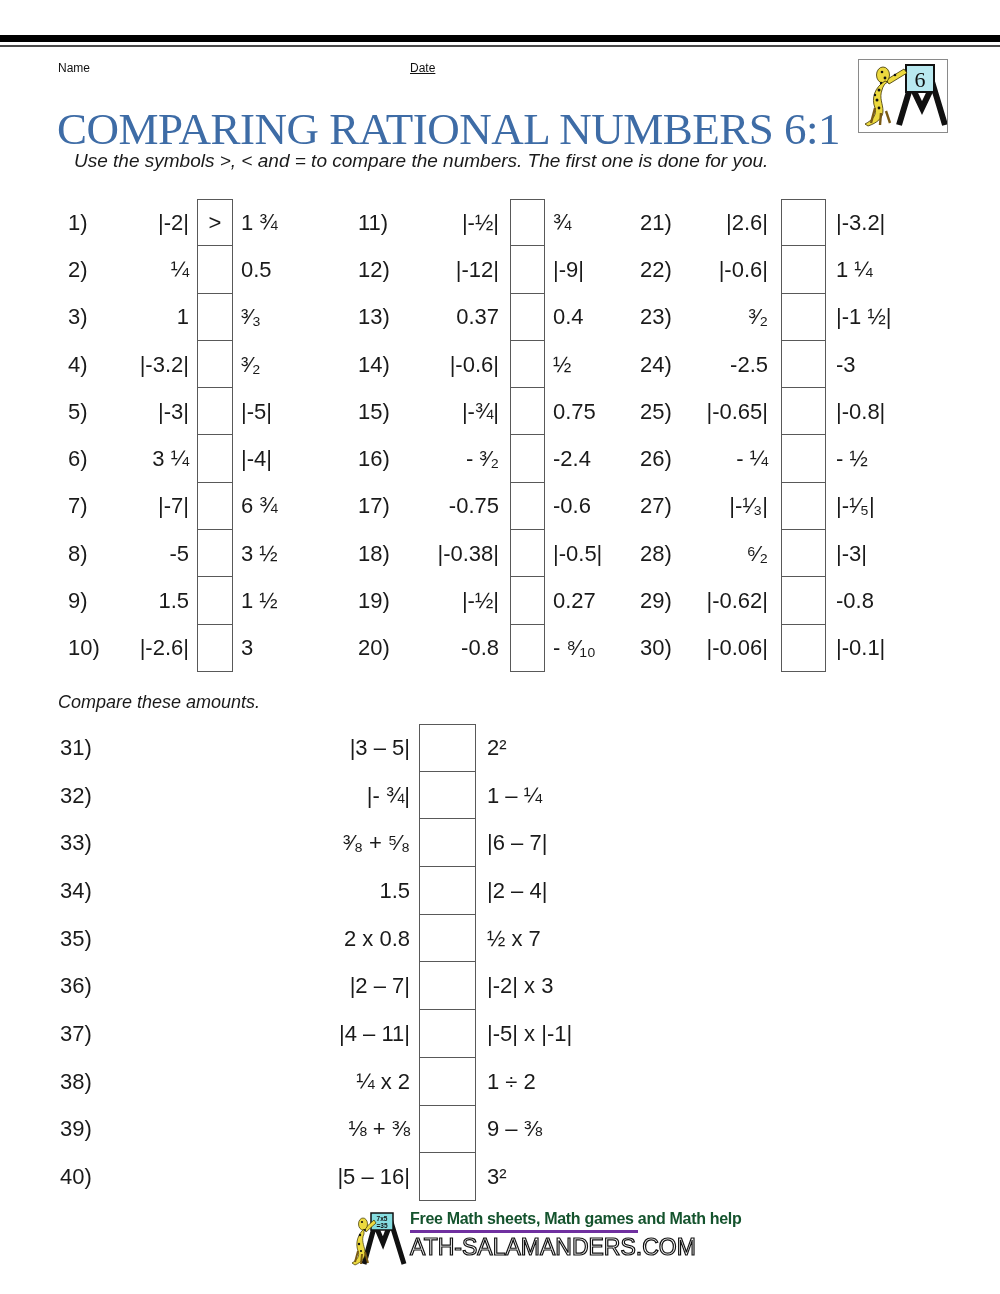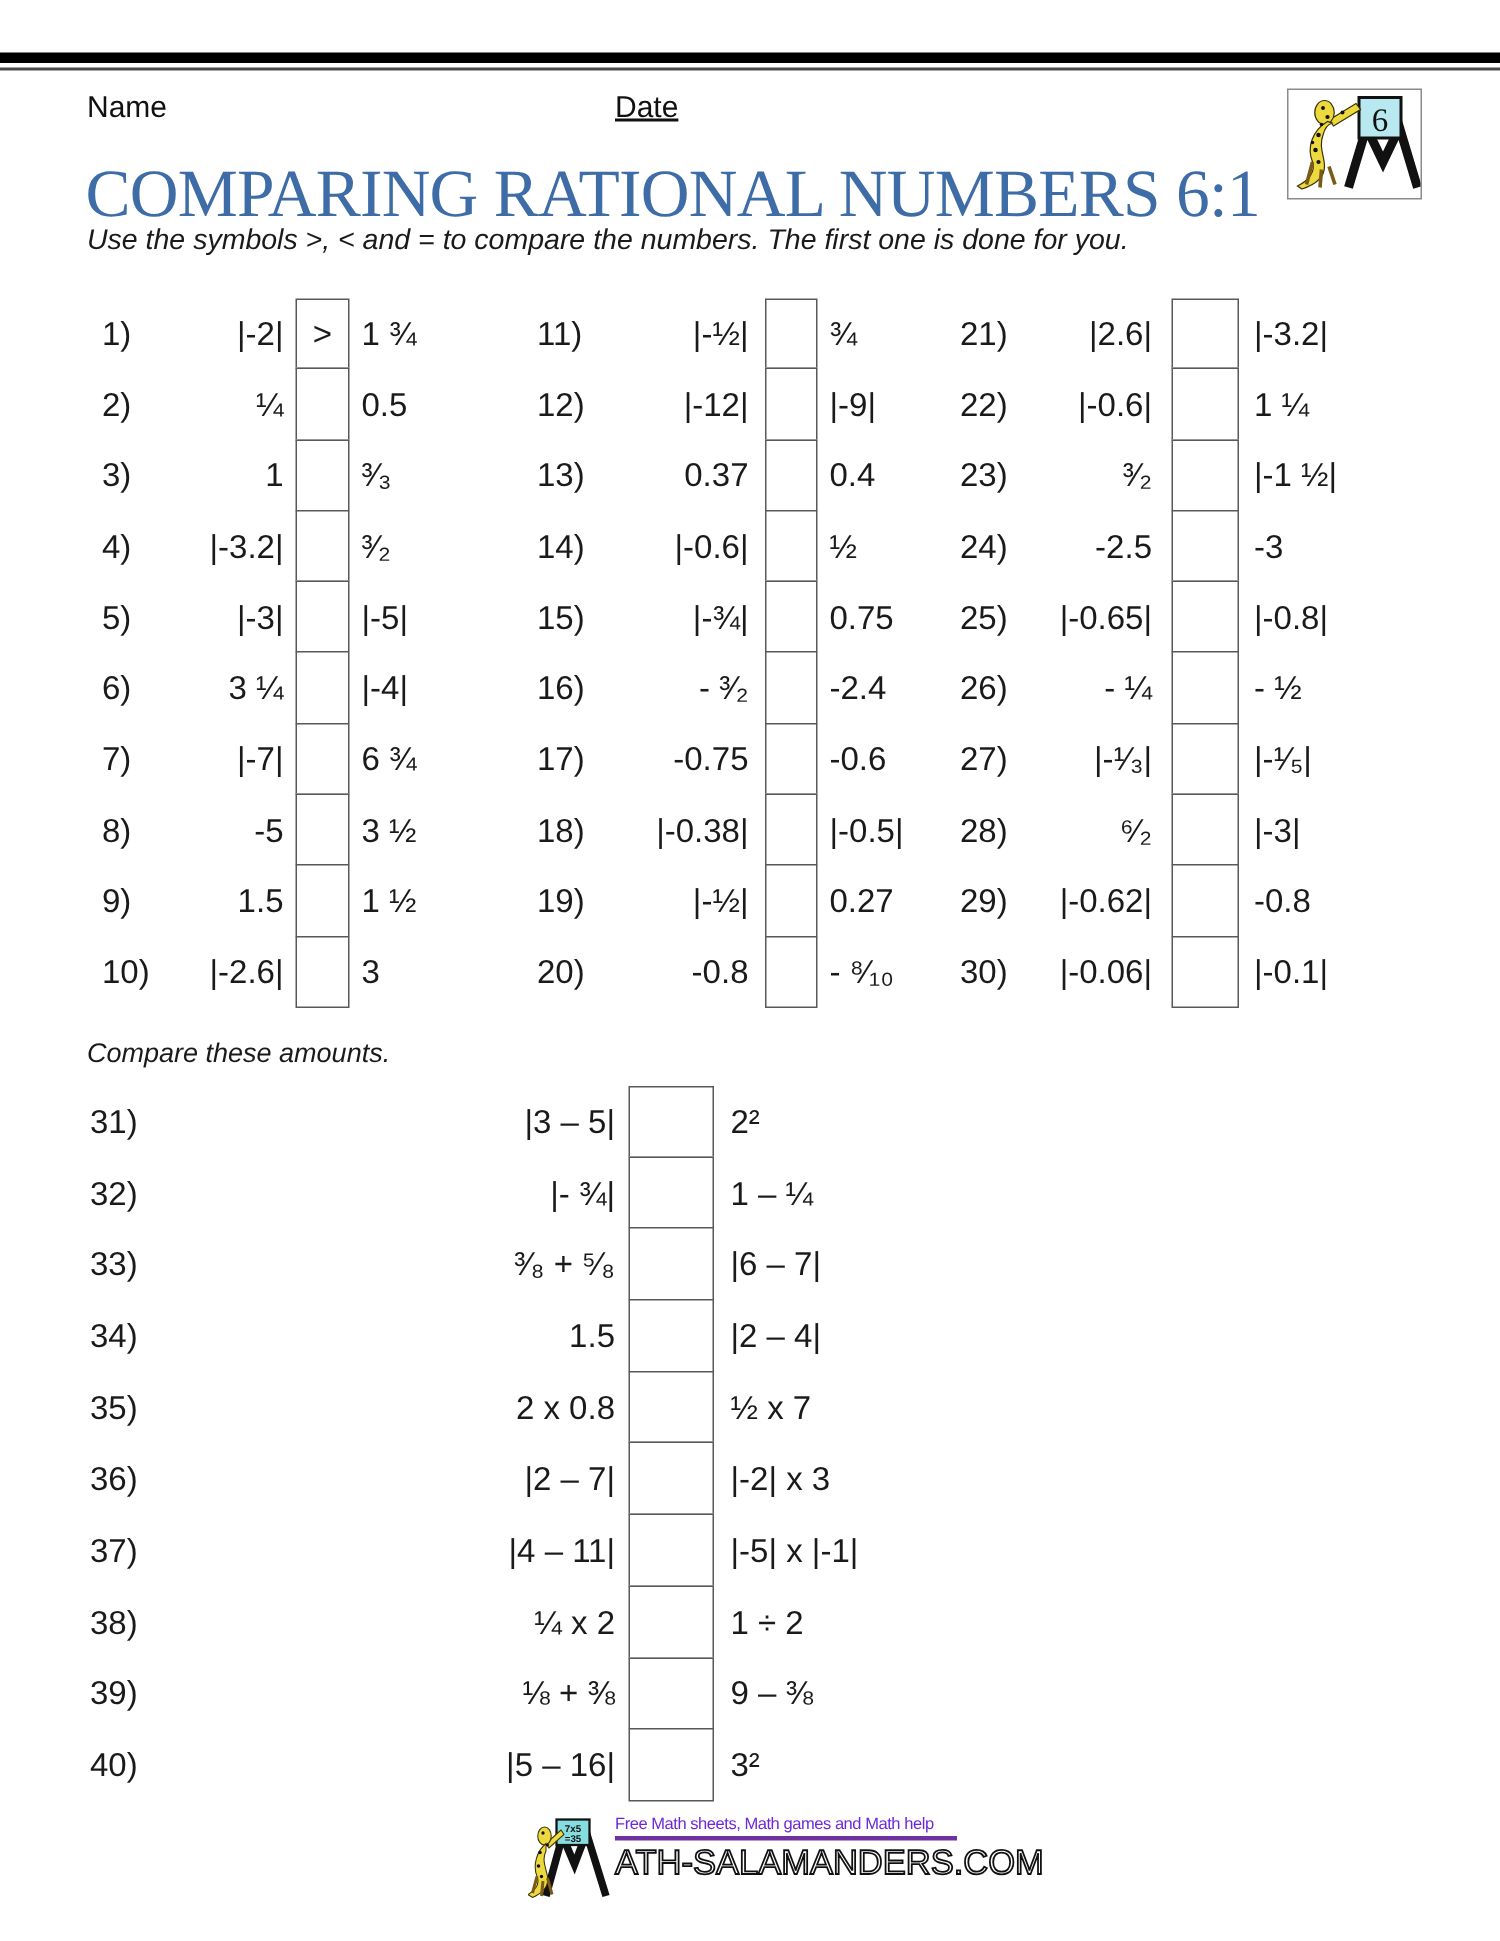--- a/index.html
+++ b/index.html
@@ -11,32 +11,32 @@
     color:#1a1a1a;
     overflow:hidden;
   }
   .abs{position:absolute;}
 
   
   #rule-thick{left:0;top:35px;width:1000px;height:7px;background:#000;}
   #rule-thin{left:0;top:45px;width:1000px;height:2px;background:#4a4a4a;}
 
   
-  .hdr-label{top:61px;font-size:20px;color:#111;}
+  .hdr-label{top:61px;font-size:12px;color:#111;}
   #name-label{left:58px;}
   #date-label{left:410px;text-decoration:underline;}
   #logo-box{left:858px;top:59px;width:88px;height:72px;border:1px solid #8a8a8a;background:#fff;}
 
   #page-title{
     left:57px;top:103px;
     font-family:"Liberation Serif","DejaVu Serif",serif;
     font-size:45px;letter-spacing:-0.5px;
     color:#3e6ca6;white-space:nowrap;
   }
-  #instruction{left:58px;top:150px;font-style:italic;font-size:19px;white-space:nowrap;}
+  #instruction{left:74px;top:150px;font-style:italic;font-size:19px;white-space:nowrap;}
 
   
   .colblock{position:absolute;top:199px;display:grid;grid-auto-rows:47.3px;}
   #col1{left:68px;grid-template-columns:42px 79px 8px 36px 8px 130px;}
   #col2{left:358px;grid-template-columns:42px 99px 11px 35px 8px 130px;}
   #col3{left:640px;grid-template-columns:42px 86px 13px 45px 10px 120px;text-align:center;}
   #bottom-block{left:60px;top:724px;display:grid;grid-auto-rows:47.7px;
                 grid-template-columns:50px 300px 9px 57px 11px 220px;position:absolute;}
   .row{display:contents;}
   .cell{display:flex;align-items:center;font-size:22px;white-space:nowrap;}
@@ -45,21 +45,21 @@
   .rval{justify-content:flex-start;}
   .box{border:1px solid #595959;margin-top:-1px;justify-content:center;background:#fff;}
   .row:first-of-type .box{margin-top:0;}
 
   #compare-heading{left:58px;top:692px;font-style:italic;font-size:18px;white-space:nowrap;}
 
   
   #footer{left:352px;top:1210px;display:flex;align-items:flex-start;}
   #footer-icon{width:56px;height:56px;flex:0 0 auto;}
   #footer-right{margin-left:2px;width:232px;}
-  #footer-tagline{font-size:11px;font-weight:normal;letter-spacing:-0.3px;white-space:nowrap;color:#6d28d9;}
+  #footer-tagline{font-size:16px;font-weight:bold;letter-spacing:-0.3px;white-space:nowrap;color:#14532d;}
   #footer-divider{height:3px;background:#7030a0;margin-top:2px;width:228px;}
   #footer-site{
     margin-top:1px;font-size:23px;font-weight:normal;white-space:nowrap;
     color:#fff;-webkit-text-stroke:1.2px #101010;letter-spacing:0px;
   }
   @supports not (-webkit-text-stroke: 1px #000){
     #footer-site{color:#101010;}
   }
 </style>
 </head>

